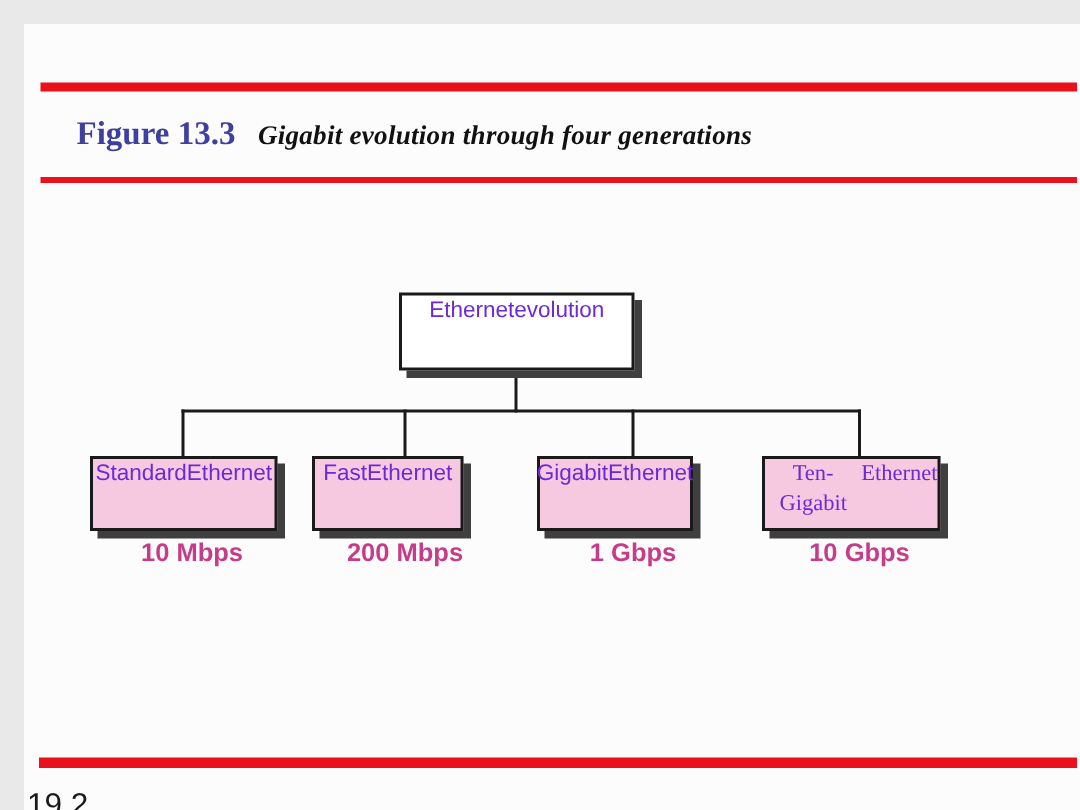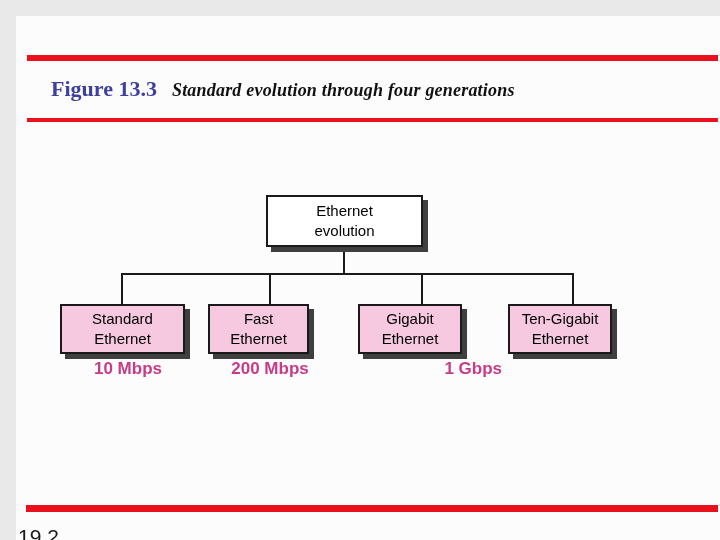--- a/index.html
+++ b/index.html
@@ -19,60 +19,60 @@
   .figure-label{
     font-family:"Liberation Serif",serif;font-weight:bold;
     font-size:22px;color:#3f3f9e;
   }
   .figure-caption{
     font-family:"Liberation Serif",serif;font-weight:bold;font-style:italic;
     font-size:18px;color:#111;margin-left:15px;letter-spacing:0.2px;
   }
   .node{
     position:absolute;box-sizing:border-box;border:2px solid #1a1a1a;
-    box-shadow:5px 5px 0 #3f3f3f;text-align:center;color:#000000;
+    box-shadow:5px 5px 0 #3f3f3f;text-align:center;color:#6d28d9;
     font-size:15px;line-height:20px;
-    display:flex;flex-direction:column;justify-content:center;
+    display:flex;flex-direction:row;justify-content:center;
   }
   .node-root{left:250px;top:179px;width:157px;height:52px;background:#ffffff;}
   .node-child{top:288px;height:50px;background:#f6c9e0;}
   .node-b1{left:44px;width:125px;}
   .node-b2{left:192px;width:101px;}
   .node-b3{left:342px;width:104px;}
-  .node-b4{left:492px;width:104px;}
+  .node-b4{left:492px;width:119px;font-family:Liberation Serif, serif;}
   .conn{position:absolute;background:#1a1a1a;}
   .conn-stem{left:327px;top:231px;width:2px;height:28px;}
   .conn-hbar{left:105px;top:257px;width:453px;height:2px;}
   .conn-drop{top:257px;width:2px;height:32px;}
   .conn-d1{left:105px;}
   .conn-d2{left:253px;}
   .conn-d3{left:405px;}
   .conn-d4{left:556px;}
   .speed{
     position:absolute;top:343px;width:160px;text-align:center;
     color:#c73c88;font-weight:bold;font-size:17px;
   }
   .speed-s1{left:32px;}
   .speed-s2{left:174px;}
-  .speed-s3{left:326px;text-align:right;}
+  .speed-s3{left:326px;}
   .speed-s4{left:477px;}
   .page-number{
     position:absolute;left:2px;top:509px;font-size:21px;color:#1a1a1a;
   }
 </style>
 </head>
 <body>
 
 <div class="slide">
 
   <div class="rule rule-top"></div>
 
   <div class="title-row">
     <span class="figure-label">Figure 13.3</span>
-    <span class="figure-caption">Standard evolution through four generations</span>
+    <span class="figure-caption">Gigabit evolution through four generations</span>
   </div>
 
   <div class="rule rule-title"></div>
 
   <div class="conn conn-stem"></div>
   <div class="conn conn-hbar"></div>
   <div class="conn conn-drop conn-d1"></div>
   <div class="conn conn-drop conn-d2"></div>
   <div class="conn conn-drop conn-d3"></div>
   <div class="conn conn-drop conn-d4"></div>
@@ -95,18 +95,19 @@
     <span>Ethernet</span>
   </div>
   <div class="node node-child node-b4">
     <span>Ten-Gigabit</span>
     <span>Ethernet</span>
   </div>
 
   <div class="speed speed-s1">10 Mbps</div>
   <div class="speed speed-s2">200 Mbps</div>
   <div class="speed speed-s3">1 Gbps</div>
+  <div class="speed speed-s4">10 Gbps</div>
 
   <div class="rule rule-bottom"></div>
 
   <div class="page-number">19.2</div>
 
 </div>
 
 </body></html>

